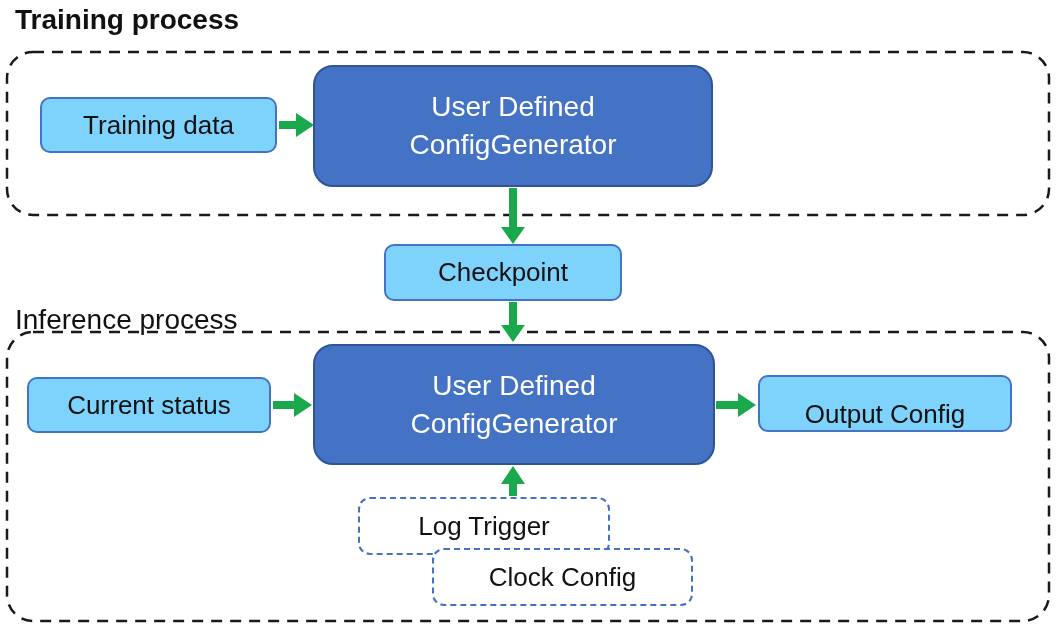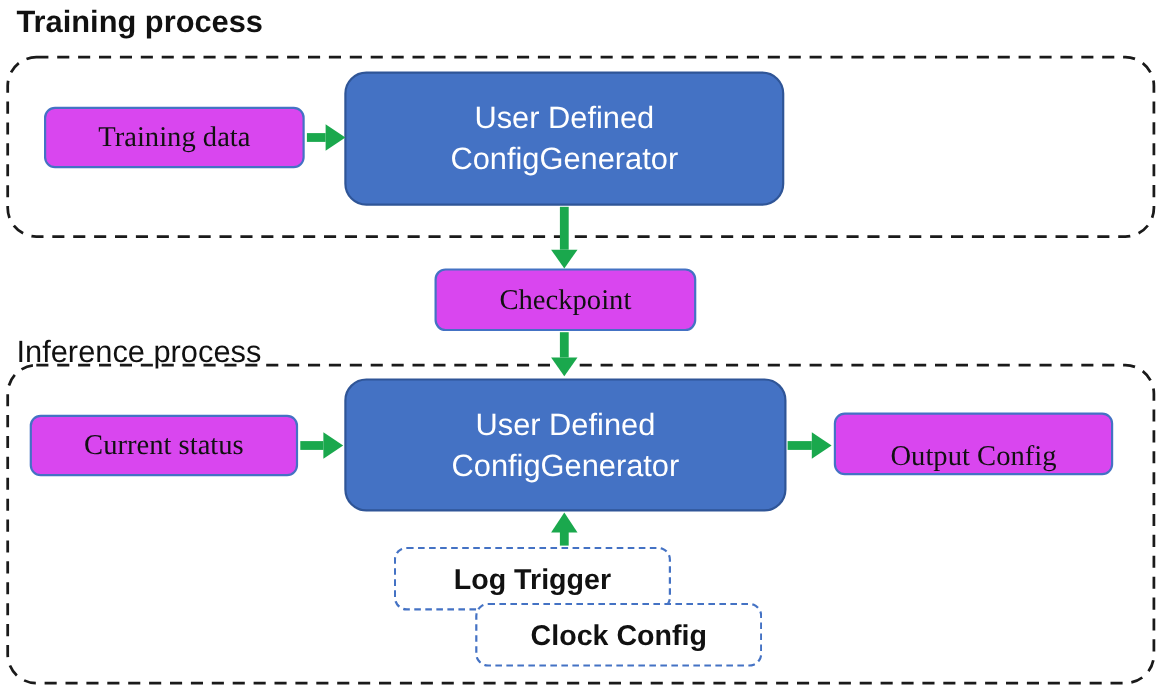--- a/index.html
+++ b/index.html
@@ -26,32 +26,31 @@
 
   .section-label {
     position: absolute;
     font-size: 28px;
     color: #111111;
     white-space: nowrap;
     z-index: 1;
   }
   .io-box {
     position: absolute;
-    background: #d946ef;
+    background: #7dd3fc;
     border: 2px solid #4472C4;
     border-radius: 10px;
     display: flex;
     align-items: center;
     justify-content: center;
     font-size: 26px;
     color: #111111;
     white-space: nowrap;
     box-sizing: border-box;
     z-index: 2;
-    font-family: Liberation Serif, serif;
   }
   .generator-box {
     position: absolute;
     background: #4472C4;
     border: 2.5px solid #2F5597;
     border-radius: 20px;
     display: flex;
     flex-direction: column;
     align-items: center;
     justify-content: center;
@@ -67,29 +66,28 @@
     background: #ffffff;
     border: 2px dashed #4472C4;
     border-radius: 12px;
     display: flex;
     align-items: center;
     justify-content: center;
     font-size: 26px;
     color: #111111;
     white-space: nowrap;
     box-sizing: border-box;
-    font-weight: bold;
   }
 
   
   #training-label   { left: 15px;  top: 4px; font-weight: bold; }
   #inference-label  { left: 15px;  top: 304px; }
   #training-data    { left: 40px;  top: 97px;  width: 237px; height: 56px; }
   #generator-train  { left: 313px; top: 65px;  width: 400px; height: 122px; }
-  #checkpoint       { left: 395px; top: 244px; width: 238px; height: 57px; }
+  #checkpoint       { left: 384px; top: 244px; width: 238px; height: 57px; }
   #current-status   { left: 27px;  top: 377px; width: 244px; height: 56px; }
   #generator-infer  { left: 313px; top: 344px; width: 402px; height: 121px; }
   #output-config    { left: 758px; top: 375px; width: 254px; height: 57px; align-items: flex-end; }
   #log-trigger      { left: 358px; top: 497px; width: 252px; height: 58px; z-index: 3; }
   #clock-trigger    { left: 432px; top: 548px; width: 261px; height: 58px; z-index: 4; }
 </style>
 </head>
 <body>
 
 <div class="canvas">

